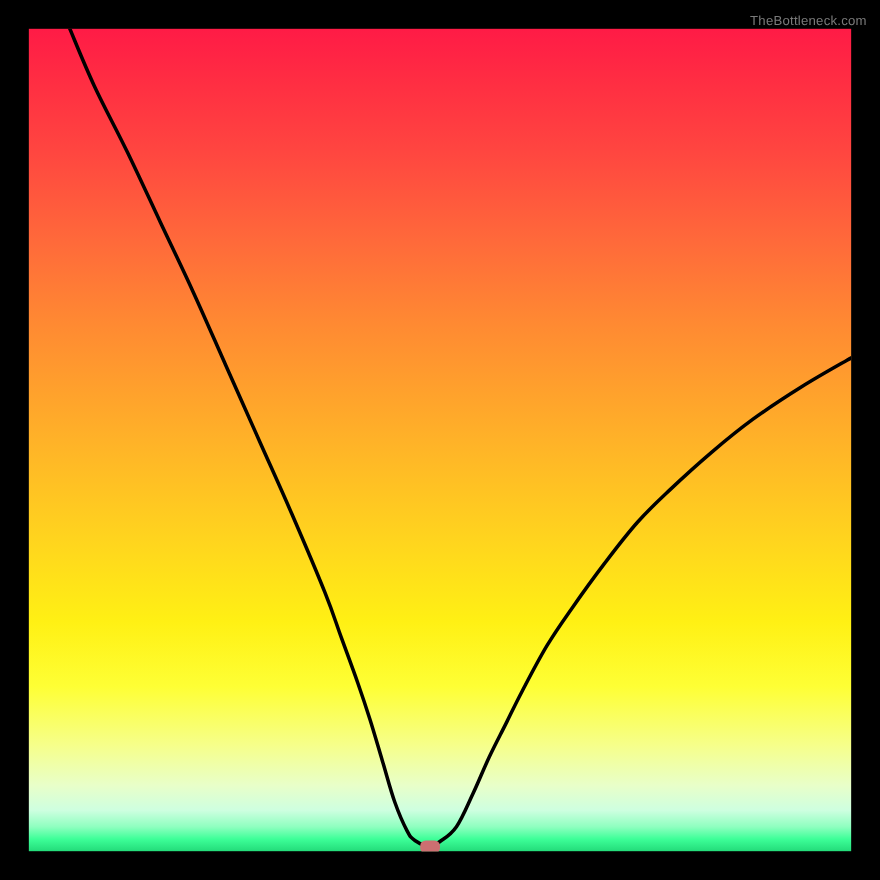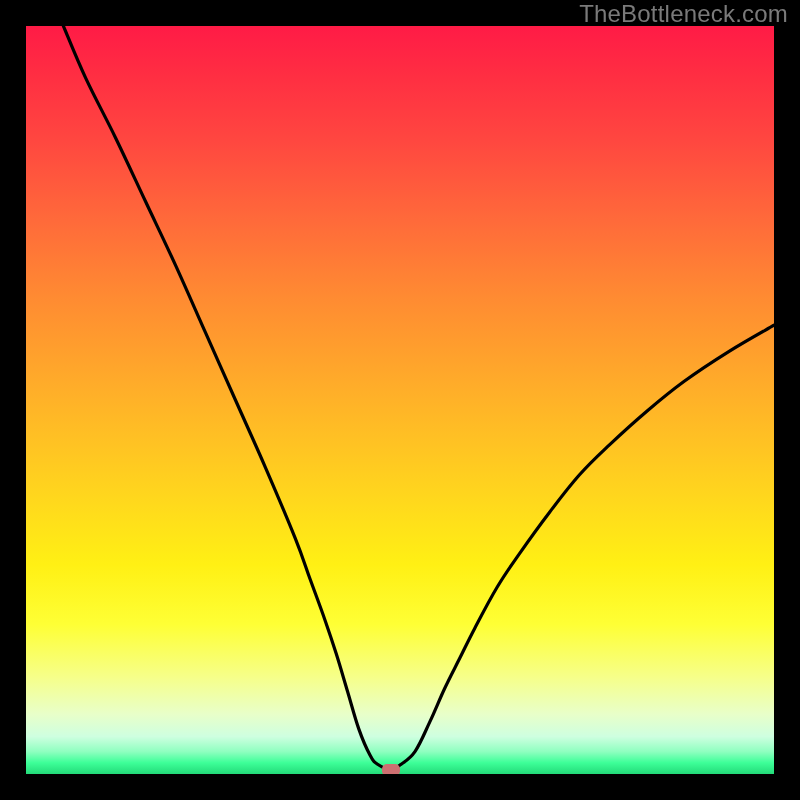--- a/index.html
+++ b/index.html
@@ -41,24 +41,24 @@
       #f6ff89 87%,
       #e8ffc9 92%,
       #ceffe0 95%,
       #8fffc0 97%,
       #3dff98 98.5%,
       #23db79 100%
     );
   }
   .watermark {
     position: absolute;
-    top: 0;
+    top: 12px;
     right: 12px;
     color: #7a7a7a;
-    font-size: 24px;
+    font-size: 12px;
     font-weight: 500;
     letter-spacing: 0.2px;
     pointer-events: none;
   }
   svg.curve {
     position: absolute;
     inset: 0;
   }
   .marker {
     position: absolute;

